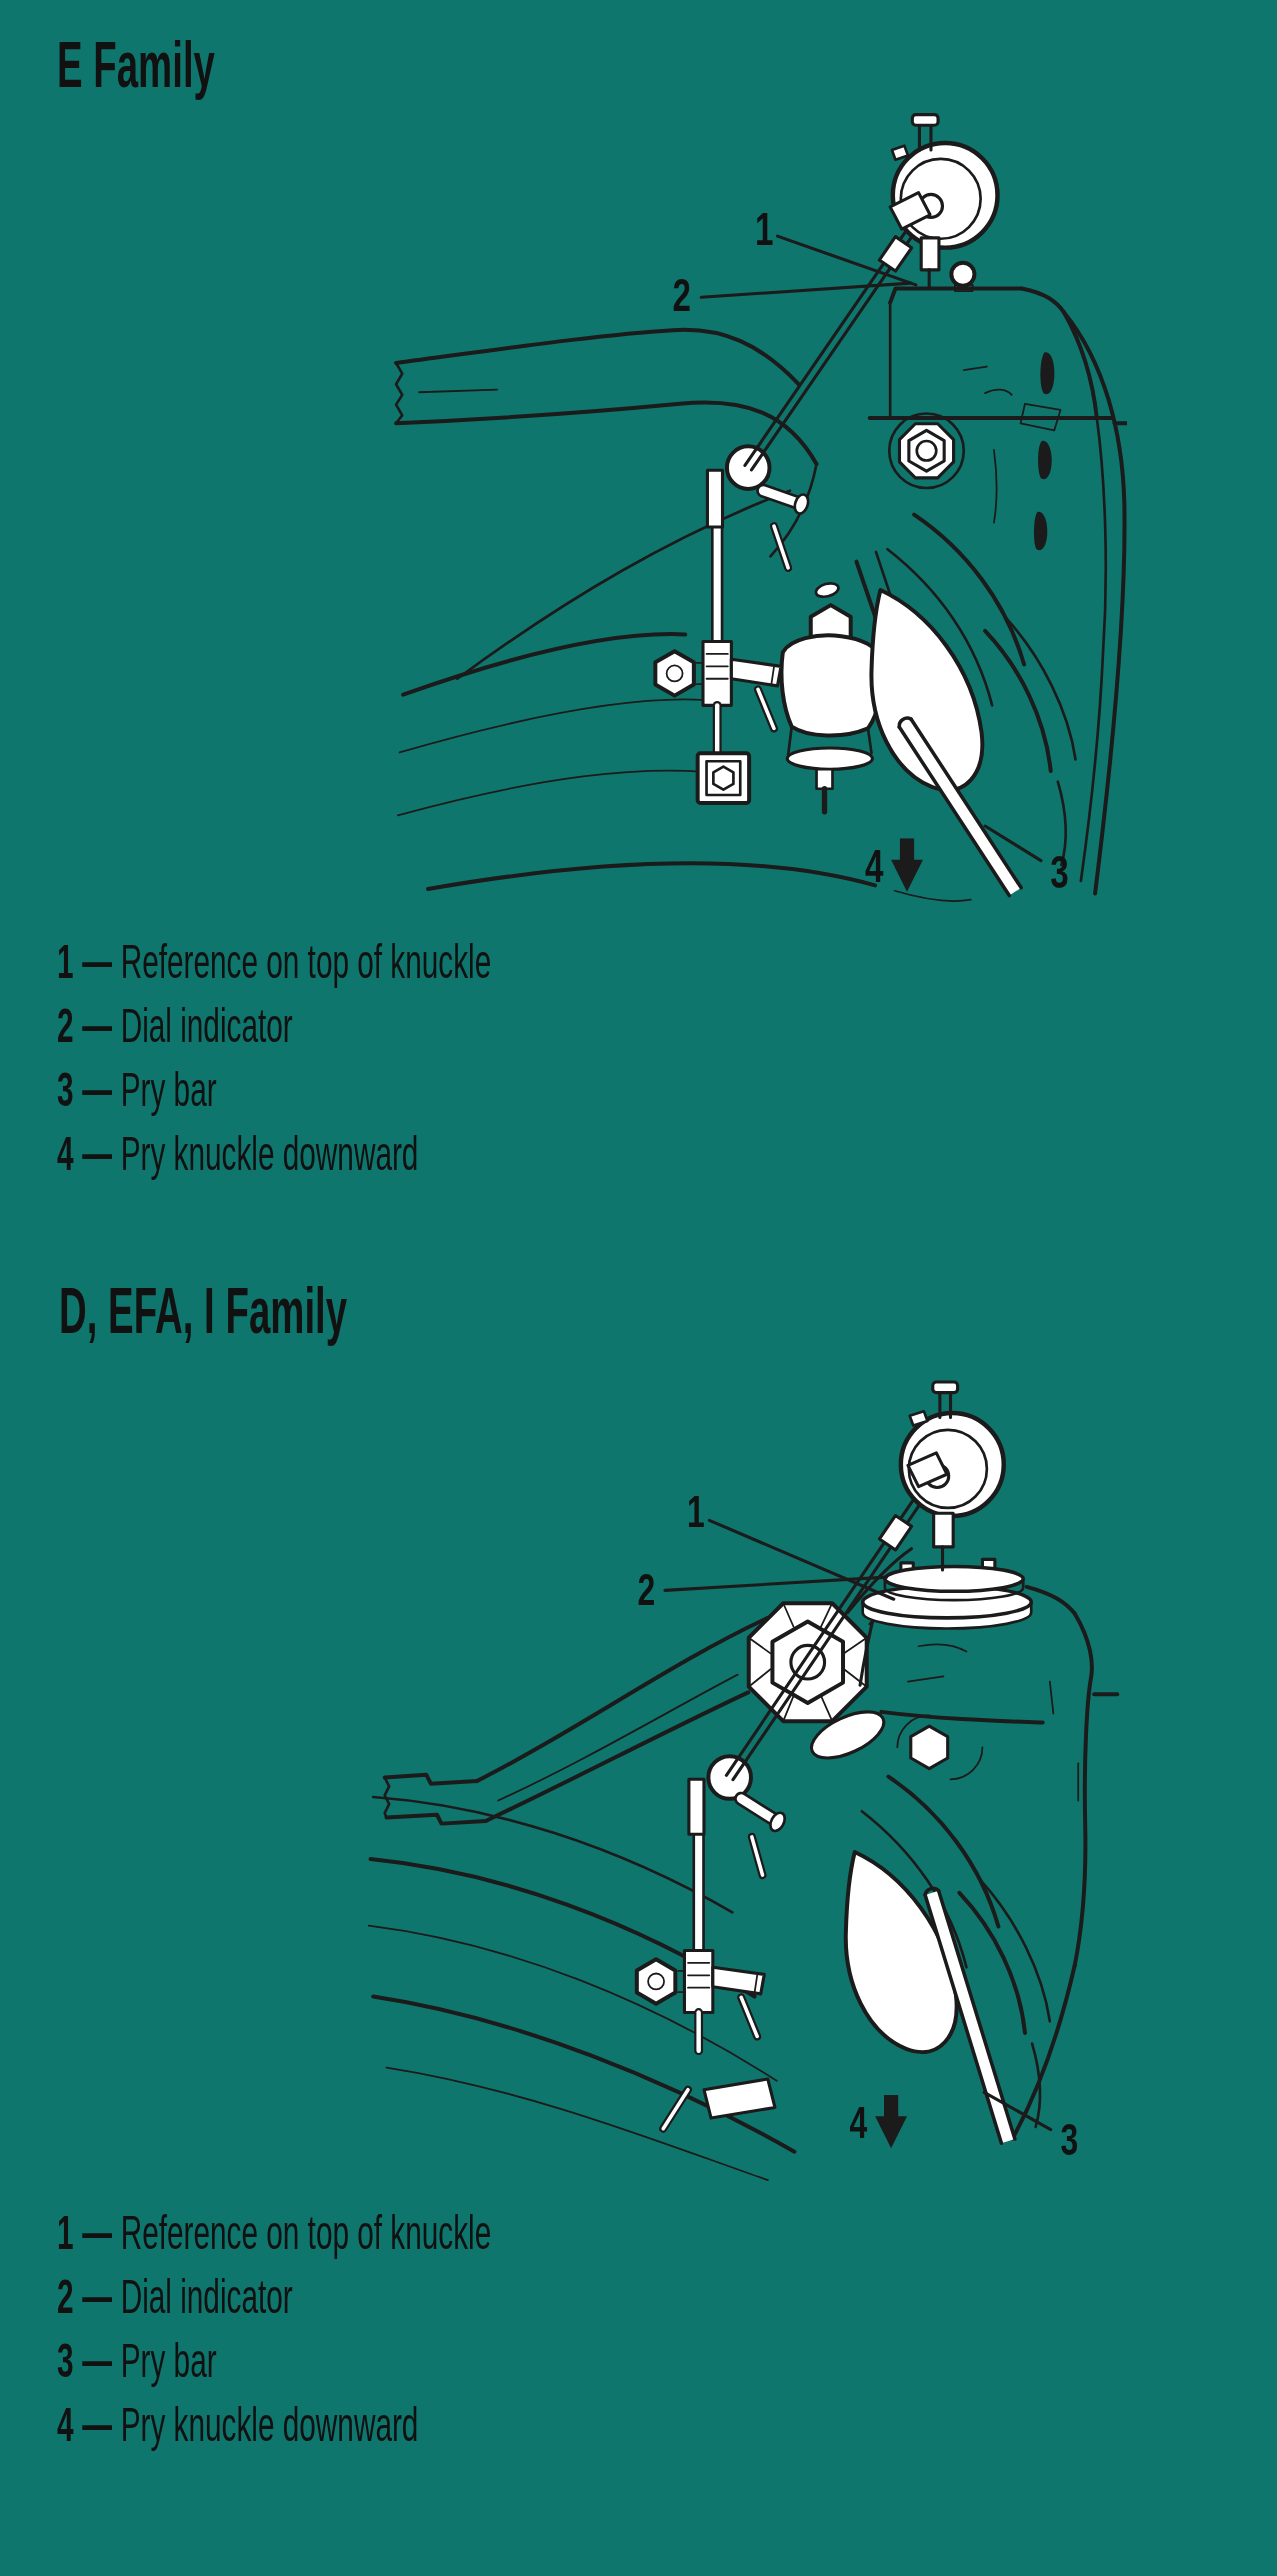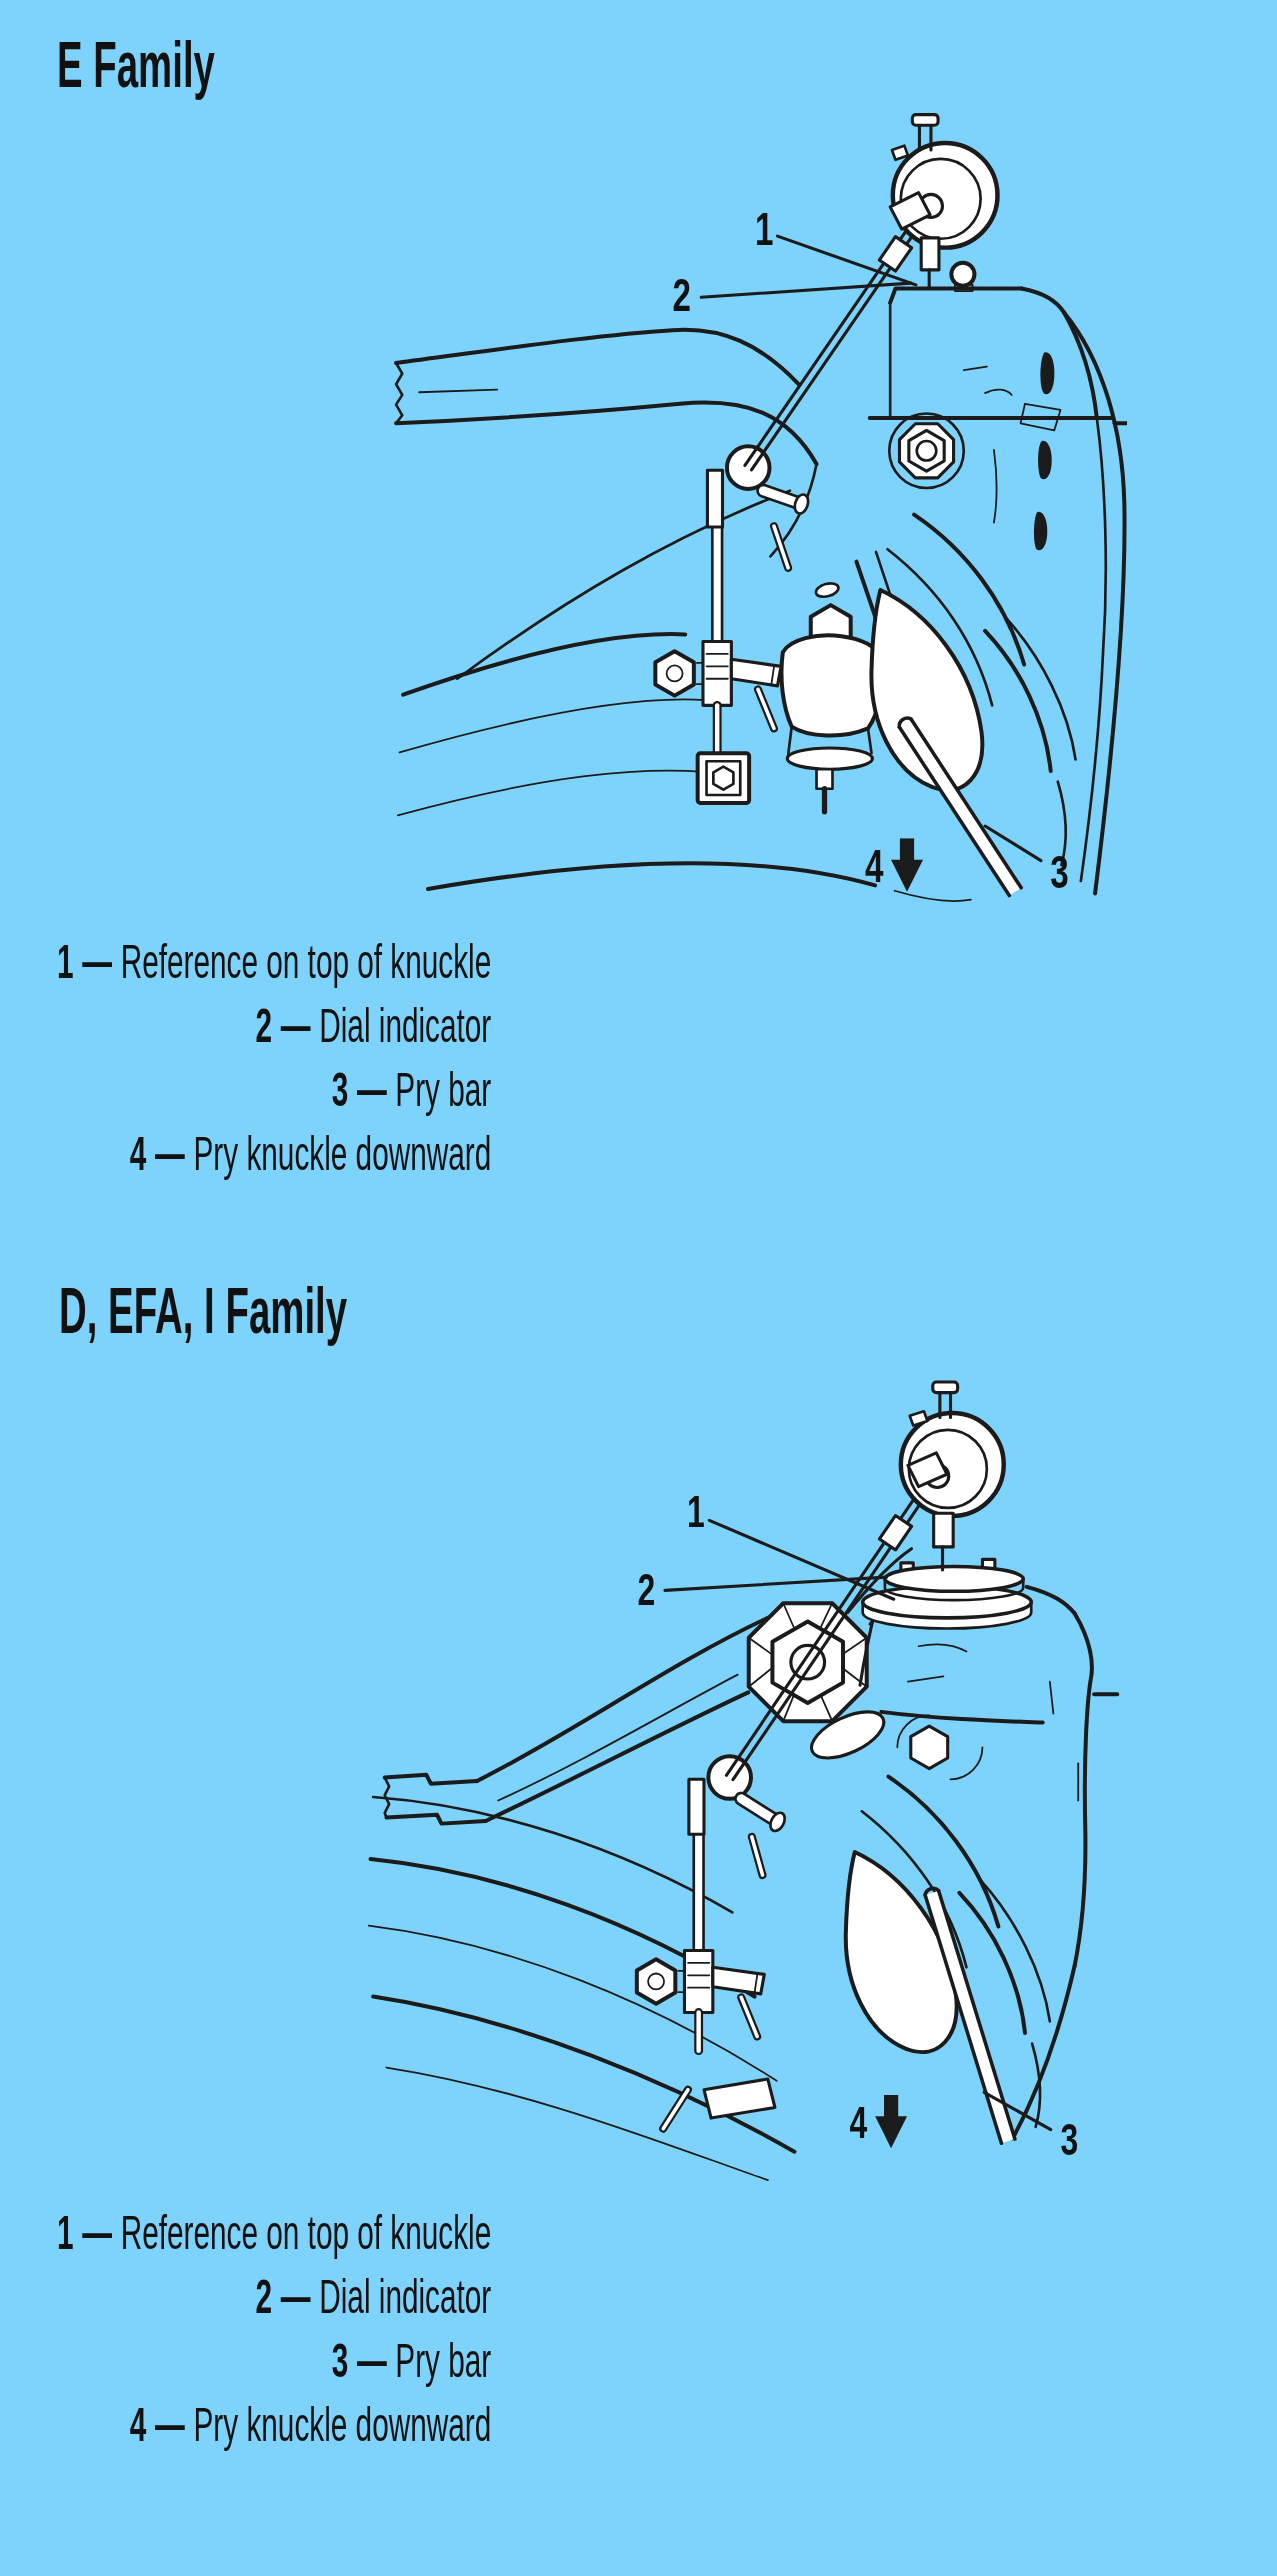--- a/index.html
+++ b/index.html
@@ -1,24 +1,24 @@
 <!DOCTYPE html>
 <html style="font-size:14px"><head>
 <meta charset="utf-8">
 <style>
   html,body{margin:0;padding:0;}
   body{width:1278px;height:2576px;background:#ffffff;position:relative;
        font-family:"Liberation Sans", sans-serif;color:#1b1b1b;}
-  .sheet{position:absolute;inset:0;width:1278px;height:2576px;background:#7dd3fc;overflow:hidden;}
+  .sheet{position:absolute;inset:0;width:1278px;height:2576px;background:#0f766e;overflow:hidden;}
   .heading{position:absolute;font-weight:700;font-size:64px;line-height:1.05;
            letter-spacing:0;white-space:nowrap;transform:scaleX(0.60);
            transform-origin:0 0;color:#111;}
   #heading-1{left:57px;top:32px;}
   #heading-2{left:59px;top:1278px;}
-  .legend{position:absolute;left:57px;text-align:right;}
+  .legend{position:absolute;left:57px;}
   #legend-1{top:930px;}
   #legend-2{top:2201px;}
   .lrow{height:64px;line-height:64px;font-size:48px;white-space:nowrap;
         transform:scaleX(0.62);transform-origin:0 0;color:#111;}
   .lnum{font-weight:700;}
   .lsep{font-weight:700;margin:0 14px;}
   .ltext{font-weight:400;}
   .fig{position:absolute;}
   #figure-1{left:373px;top:111px;}
   #figure-2{left:351px;top:1380px;}

